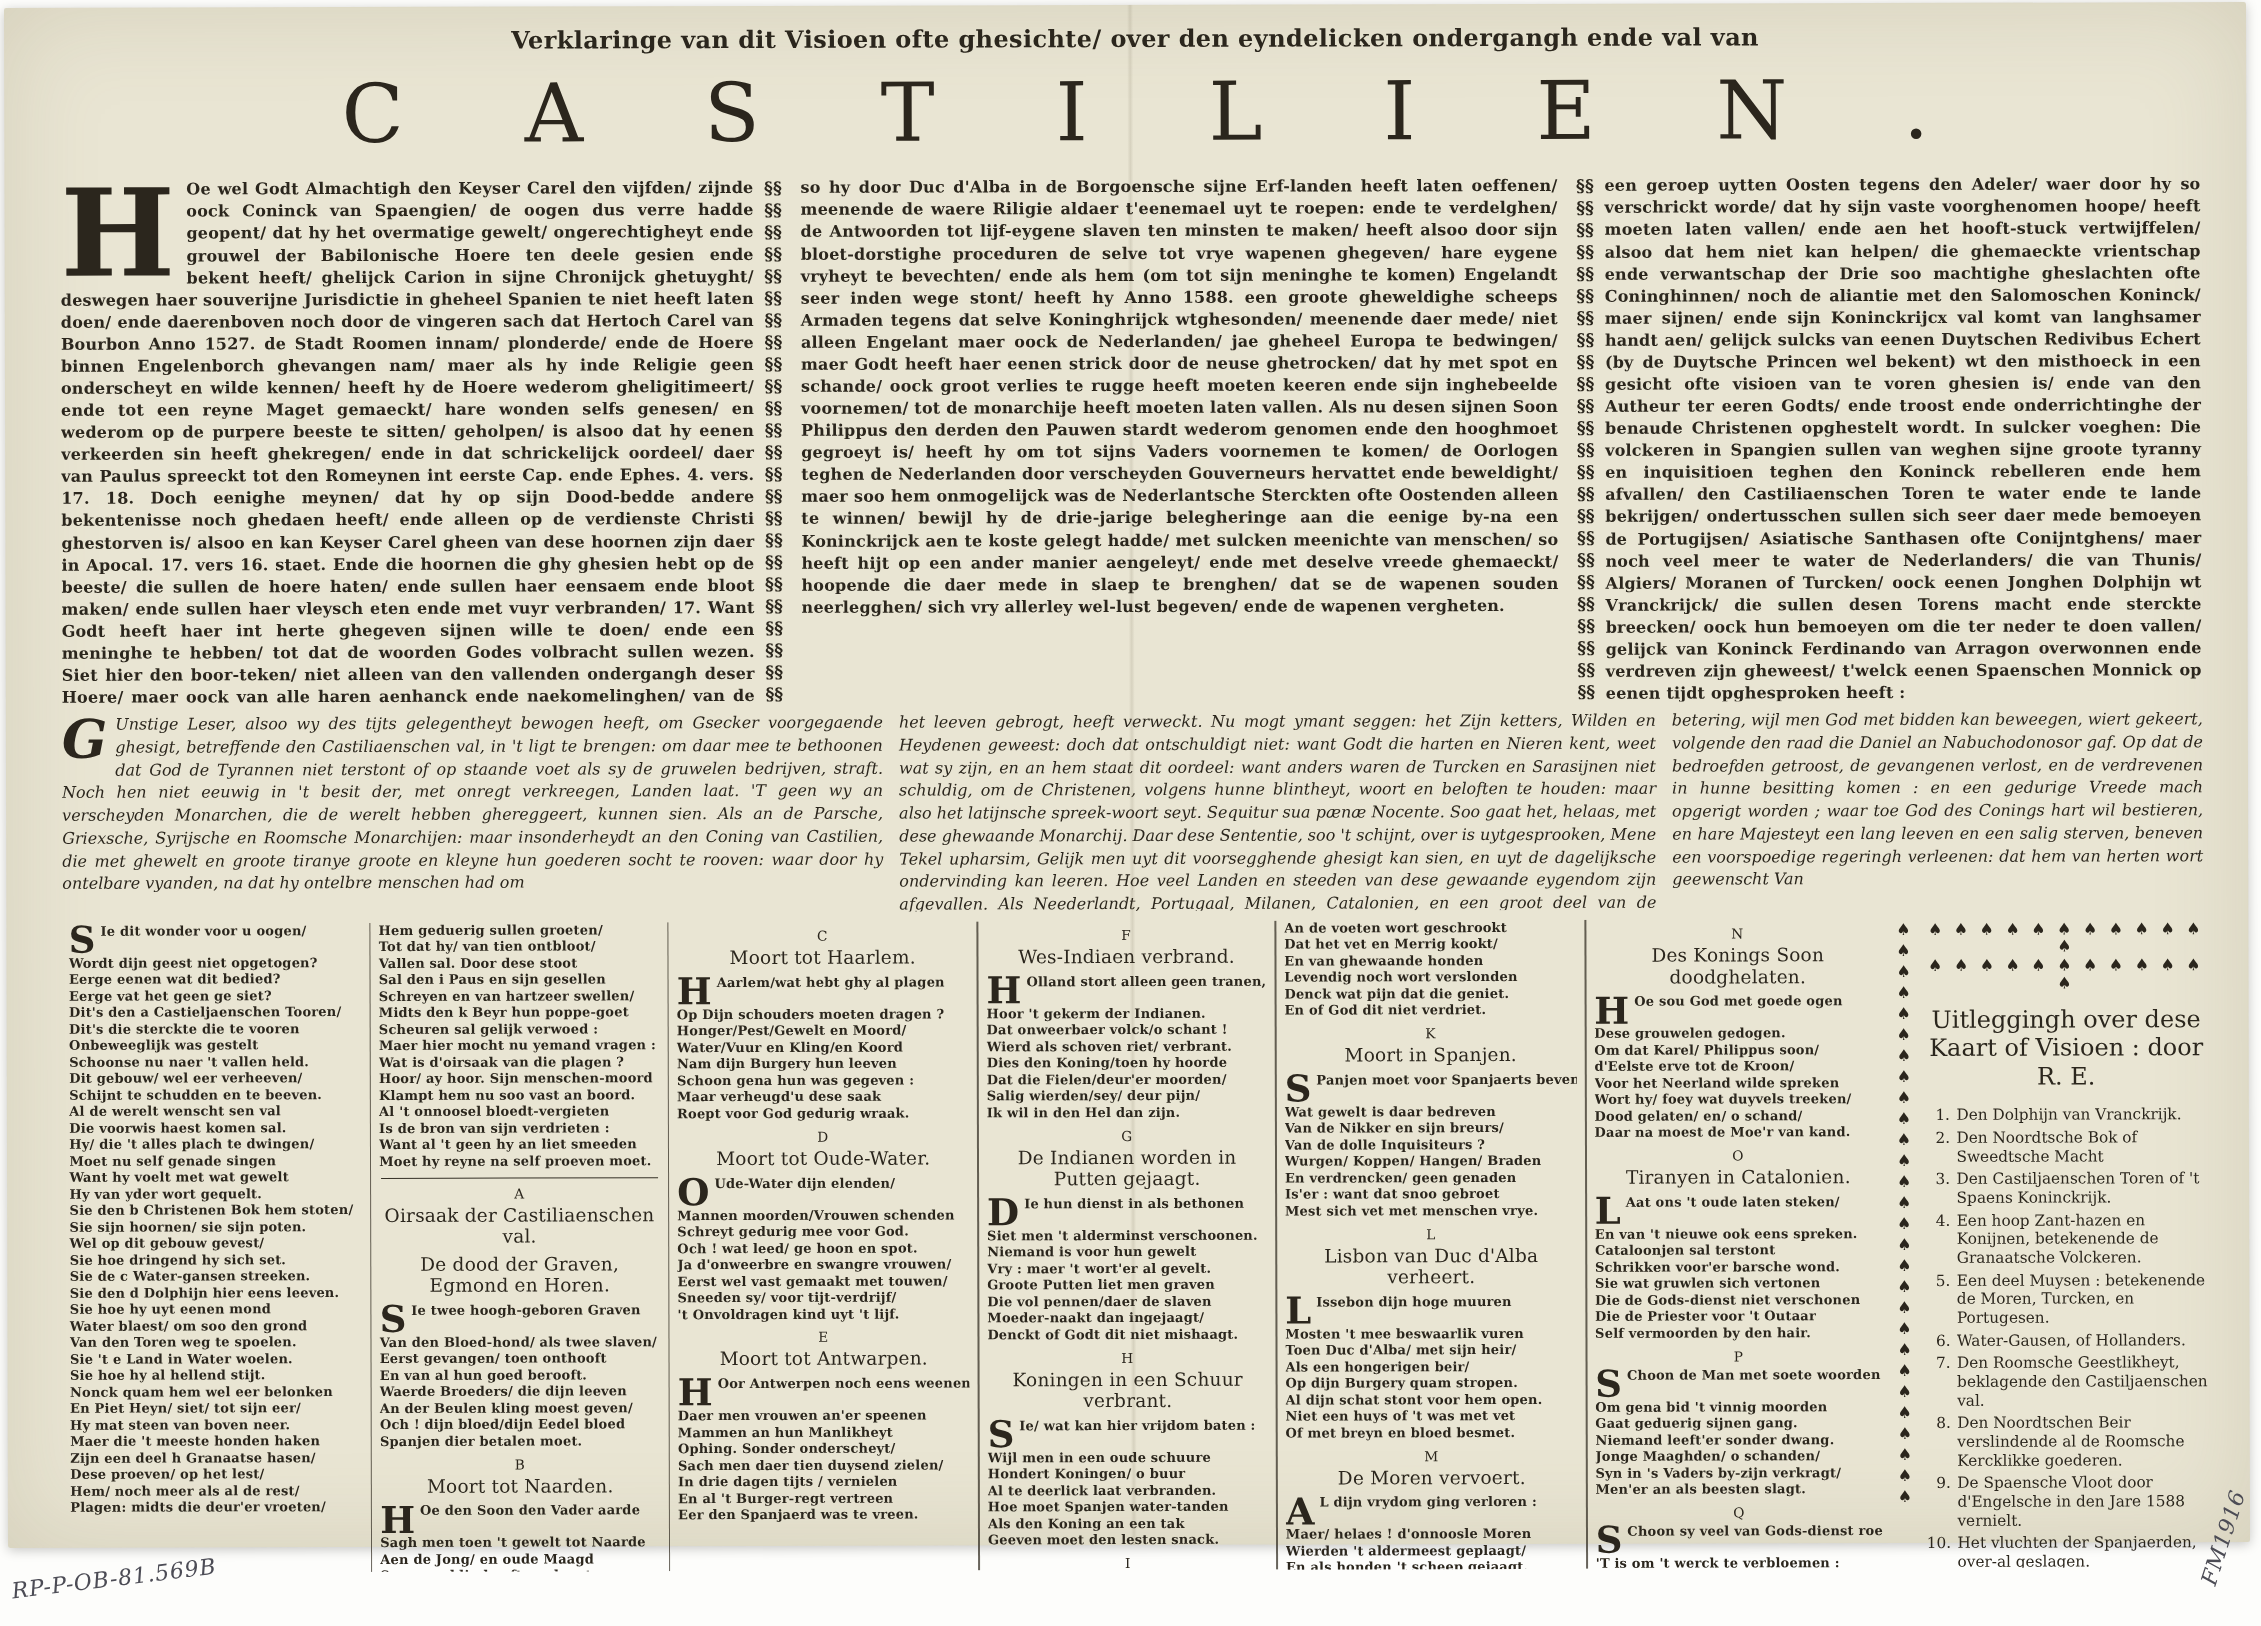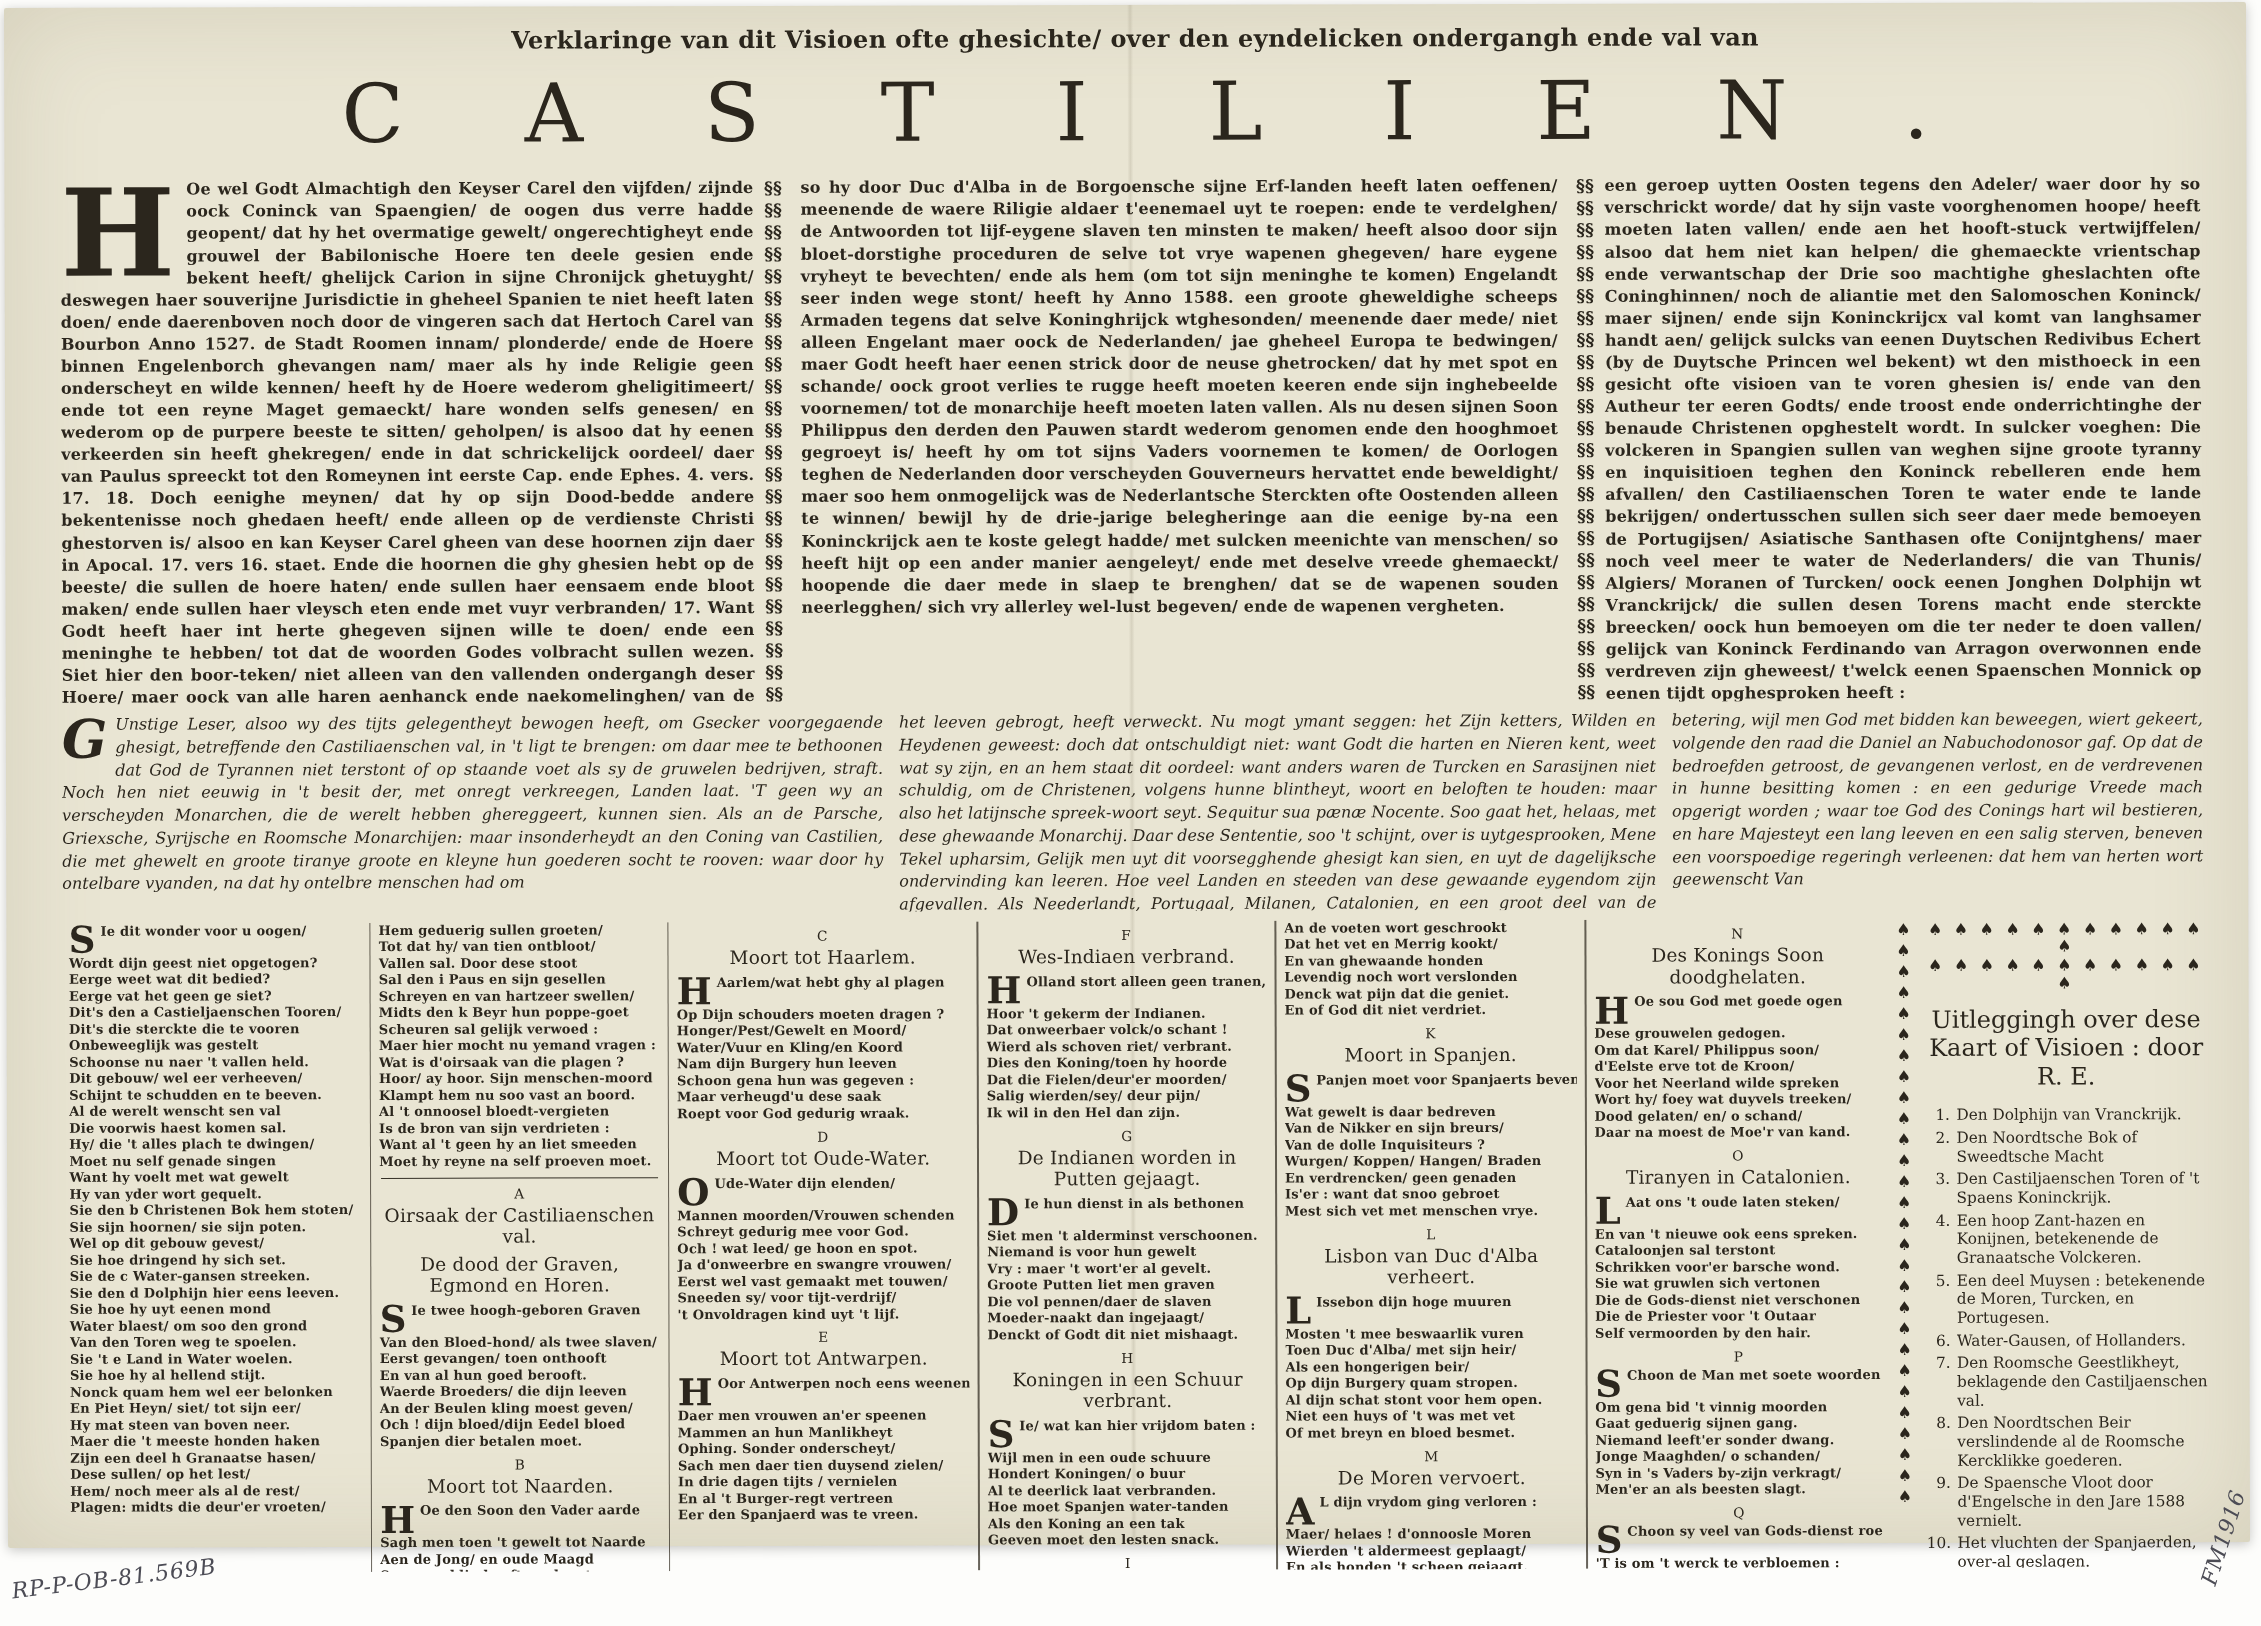--- a/index.html
+++ b/index.html
@@ -151,21 +151,21 @@
       <div class="signature">Teophilus Flan.</div>
     </div>
   </div>
 
   <div class="verse-section" id="verse-root">
 
     <div class="vcol" style="width: 308px;">
         <div>
           <div class="verse-line"><span class="vinit">S</span>Ie dit wonder voor u oogen/</div>
           <div class="verse-line">Wordt dijn geest niet opgetogen?</div>
-          <div class="verse-line">Eerge weet wat dit bedied?</div>
+          <div class="verse-line">Eerge eenen wat dit bedied?</div>
           <div class="verse-line">Eerge vat het geen ge siet?</div>
           <div class="verse-line">Dit's den a Castieljaenschen Tooren/</div>
           <div class="verse-line">Dit's die sterckte die te vooren</div>
           <div class="verse-line">Onbeweeglijk was gestelt</div>
           <div class="verse-line">Schoonse nu naer 't vallen held.</div>
           <div class="verse-line">Dit gebouw/ wel eer verheeven/</div>
           <div class="verse-line">Schijnt te schudden en te beeven.</div>
           <div class="verse-line">Al de werelt wenscht sen val</div>
           <div class="verse-line">Die voorwis haest komen sal.</div>
           <div class="verse-line">Hy/ die 't alles plach te dwingen/</div>
@@ -181,21 +181,21 @@
           <div class="verse-line">Sie hoe hy uyt eenen mond</div>
           <div class="verse-line">Water blaest/ om soo den grond</div>
           <div class="verse-line">Van den Toren weg te spoelen.</div>
           <div class="verse-line">Sie 't e Land in Water woelen.</div>
           <div class="verse-line">Sie hoe hy al hellend stijt.</div>
           <div class="verse-line">Nonck quam hem wel eer belonken</div>
           <div class="verse-line">En Piet Heyn/ siet/ tot sijn eer/</div>
           <div class="verse-line">Hy mat steen van boven neer.</div>
           <div class="verse-line">Maer die 't meeste honden haken</div>
           <div class="verse-line">Zijn een deel h Granaatse hasen/</div>
-          <div class="verse-line">Dese sullen/ op het lest/</div>
+          <div class="verse-line">Dese proeven/ op het lest/</div>
           <div class="verse-line">Hem/ noch meer als al de rest/</div>
           <div class="verse-line">Plagen: midts die deur'er vroeten/</div>
         </div>
       </div>
       <div class="vrule"></div>
       <div class="vcol" style="width: 296px;">
         <div>
           <div class="verse-line">Hem geduerig sullen groeten/</div>
           <div class="verse-line">Tot dat hy/ van tien ontbloot/</div>
           <div class="verse-line">Vallen sal.  Door dese stoot</div>

